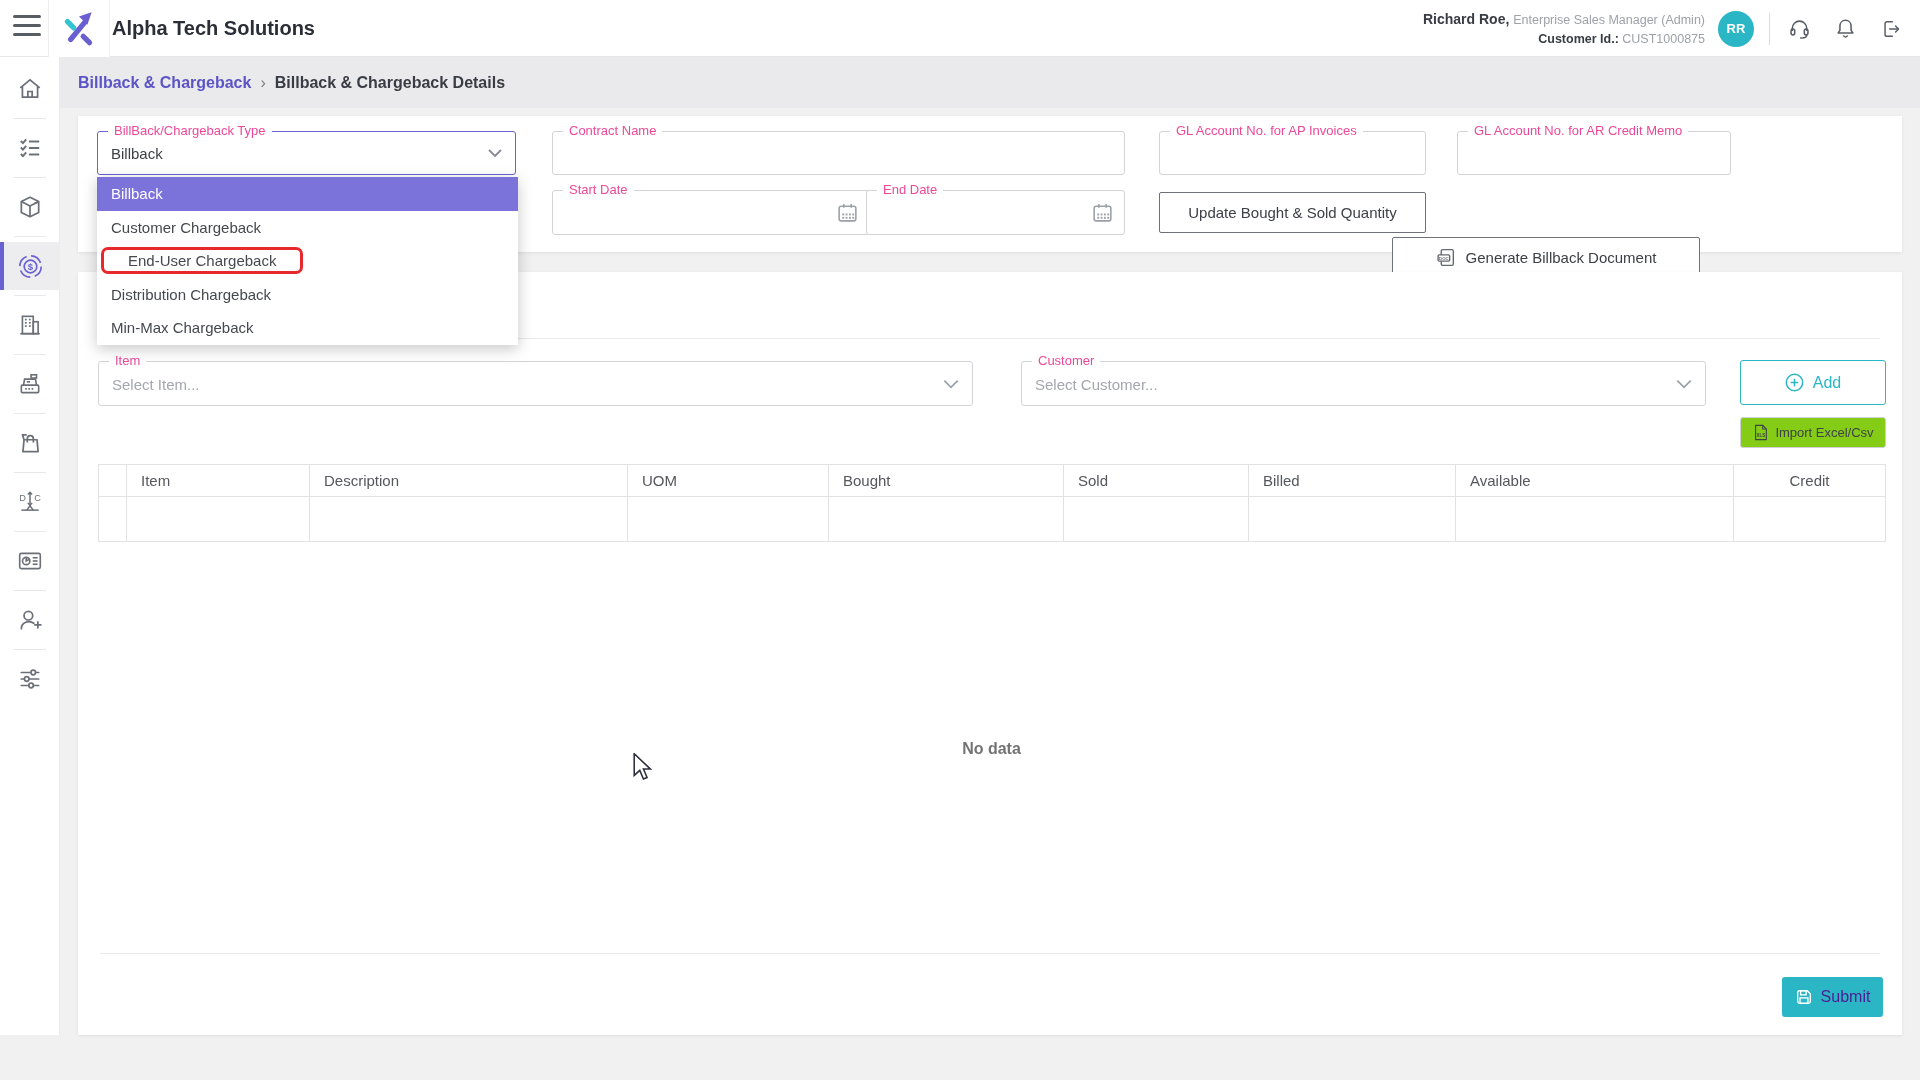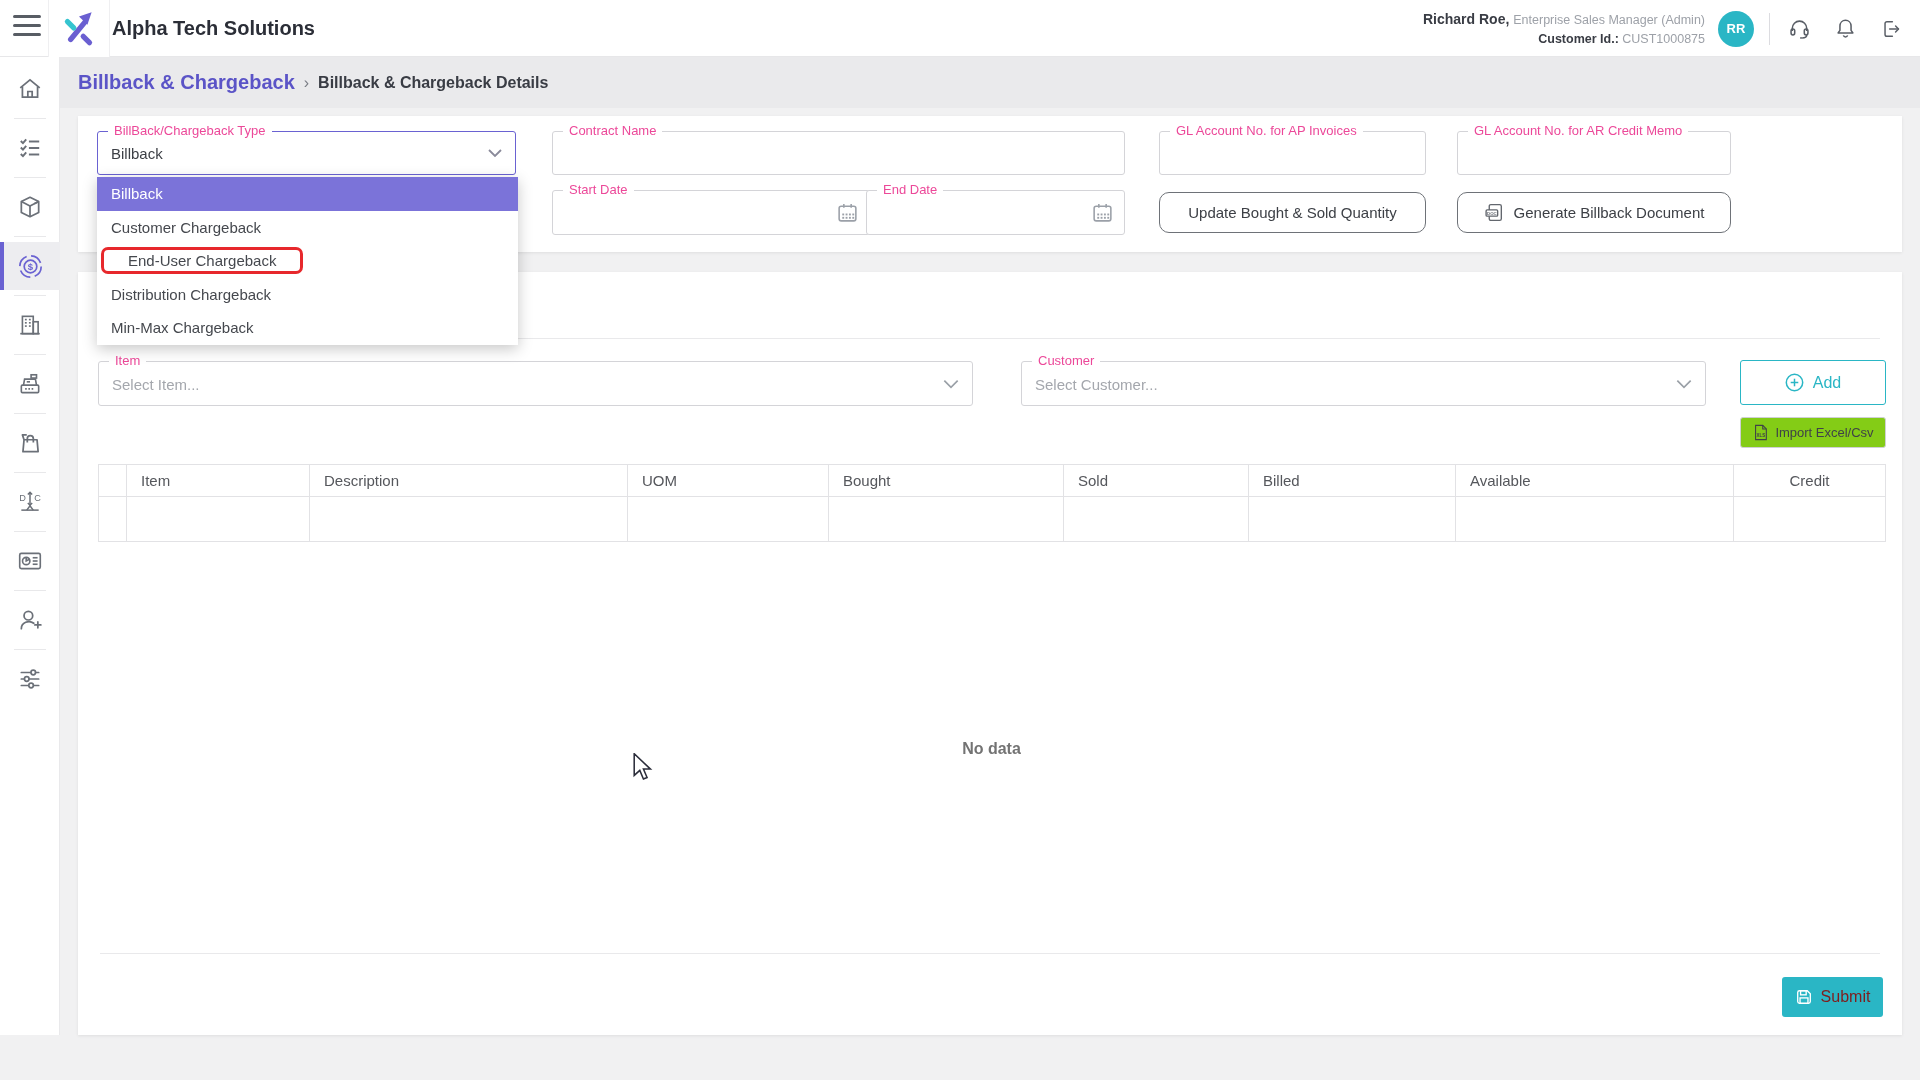--- a/index.html
+++ b/index.html
@@ -19,21 +19,21 @@
   .user-role { font-size:12.5px; color:#9da1a8; }
   .user-line2 { font-size:12.5px; }
   .cid-label { font-weight:700; color:#393c44; }
   .cid-value { color:#9da1a8; }
   .avatar { width:36px; height:36px; border-radius:50%; background:var(--teal); color:#fff; font-size:13px; font-weight:700; display:flex; align-items:center; justify-content:center; margin-right:15px; cursor:pointer; }
   .vdiv { width:1px; height:32px; background:#dcdce0; margin-right:6px; }
   .hicon { width:46px; height:57px; display:flex; align-items:center; justify-content:center; background:none; border:none; cursor:pointer; }
 
   
   .breadcrumb-bar { position:absolute; left:60px; top:57px; width:1860px; height:51px; background:#eaeaec; display:flex; align-items:center; padding-left:18px; z-index:2; }
-  .bc-parent { color:var(--link-purple); font-weight:600; font-size:20px; cursor:pointer; }
+  .bc-parent { color:var(--link-purple); font-weight:600; font-size:16px; cursor:pointer; }
   .bc-sep { color:#7b7e86; font-size:16px; margin:0 9px; }
   .bc-current { color:#393c44; font-weight:600; font-size:16px; }
 
   
   .sidebar { position:absolute; left:0; top:57px; width:60px; height:978px; background:#fff; border-right:1px solid #e9e9eb; z-index:5; }
   .nav-item { position:absolute; left:0; width:60px; height:36px; display:flex; align-items:center; justify-content:center; cursor:pointer; background:none; border:none; }
   .nav-item svg { stroke:#6b7078; }
   .nav-item.active { height:48px; background:#ededf0; }
   .nav-item.active::before { content:""; position:absolute; left:0; top:0; width:4px; height:100%; background:var(--accent-purple); }
   .nav-item.active svg { stroke:var(--accent-purple); }
@@ -52,41 +52,41 @@
   .chev { position:absolute; right:13px; top:50%; transform:translateY(-50%); }
   .cal { position:absolute; right:10px; top:50%; transform:translateY(-50%); }
 
   .type-field { left:19px; top:15px; width:419px; height:44px; border-color:var(--accent-purple); cursor:pointer; }
   .contract-field { left:474px; top:15px; width:573px; height:44px; }
   .start-field { left:474px; top:74px; width:318px; height:45px; }
   .end-field { left:788px; top:74px; width:259px; height:45px; }
   .glap-field { left:1081px; top:15px; width:267px; height:44px; }
   .glar-field { left:1379px; top:15px; width:274px; height:44px; }
 
-  .update-btn, .generate-btn { position:absolute; top:76px; height:41px; background:#fff; border:1px solid #6e7278; border-radius:10px; font-size:15px; color:#3d4046; display:flex; align-items:center; justify-content:center; gap:9px; cursor:pointer; font-family:inherit; }
+  .update-btn, .generate-btn { position:absolute; top:76px; height:41px; background:#fff; border:1px solid #6e7278; border-radius:2px; font-size:15px; color:#3d4046; display:flex; align-items:center; justify-content:center; gap:9px; cursor:pointer; font-family:inherit; }
   .update-btn { left:1081px; width:267px; }
-  .generate-btn { left:1379px; width:274px; }
+  .generate-btn { left:1314px; width:308px;margin-top:45px; }
 
   
   .section-divider { position:absolute; left:22px; right:22px; height:1px; background:#e9e9eb; }
   .divider-top { top:66px; }
   .divider-bottom { top:681px; }
   .item-field { left:20px; top:89px; width:875px; height:45px; }
   .customer-field { left:943px; top:89px; width:685px; height:45px; }
   .add-btn { position:absolute; left:1662px; top:88px; width:146px; height:45px; background:#fff; border:1px solid var(--teal); border-radius:3px; color:var(--teal); font-size:16px; display:flex; align-items:center; justify-content:center; gap:9px; cursor:pointer; font-family:inherit; }
   .import-btn { position:absolute; left:1662px; top:145px; width:146px; height:31px; background:#84cc16; border:1px solid #cfd0d4; border-radius:3px; color:#3f4248; font-size:13px; display:flex; align-items:center; justify-content:center; gap:6px; cursor:pointer; font-family:inherit; }
 
   .grid-table { position:absolute; left:20px; top:192px; width:1787px; border-collapse:collapse; table-layout:fixed; }
   .grid-table th { height:32px; border:1px solid #e2e2e5; font-size:15px; color:#55575c; font-weight:400; text-align:left; padding-left:14px; }
   .grid-table td { height:45px; border:1px solid #e2e2e5; }
   .c0{width:28px; padding-left:0 !important;} .c1{width:183px;} .c2{width:318px;} .c3{width:201px;} .c4{width:235px;}
   .c5{width:185px;} .c6{width:207px;} .c7{width:278px;} .c8{width:152px; text-align:center !important; padding-left:0 !important;}
   .no-data { position:absolute; left:20px; width:1787px; top:468px; text-align:center; font-size:16px; color:#737373;font-weight:bold; }
 
-  .submit-btn { position:absolute; left:1704px; top:705px; width:101px; height:40px; background:var(--teal); border:none; border-radius:3px; color:#7f1d1d; font-size:16px; display:flex; align-items:center; justify-content:center; gap:8px; cursor:pointer; font-family:inherit; }
+  .submit-btn { position:absolute; left:1704px; top:705px; width:101px; height:40px; background:var(--teal); border:none; border-radius:3px; color:#4c1d95; font-size:16px; display:flex; align-items:center; justify-content:center; gap:8px; cursor:pointer; font-family:inherit; }
 
   
   .dropdown { position:absolute; left:97px; top:177px; width:421px; background:#fff; box-shadow:0 4px 14px rgba(0,0,0,.22); z-index:20; }
   .dd-option { height:33.5px; display:flex; align-items:center; padding-left:14px; font-size:15px; color:#45484e; cursor:pointer; }
   .dd-option.selected { background:var(--selected-option-bg); color:#fff; }
   .dd-option .annotated { border:3px solid var(--annotation-red); border-radius:7px; padding:2px 24px; margin-left:-10px; }
 
   .cursor { position:absolute; left:632px; top:753px; z-index:30; }
 </style>
 </head>

